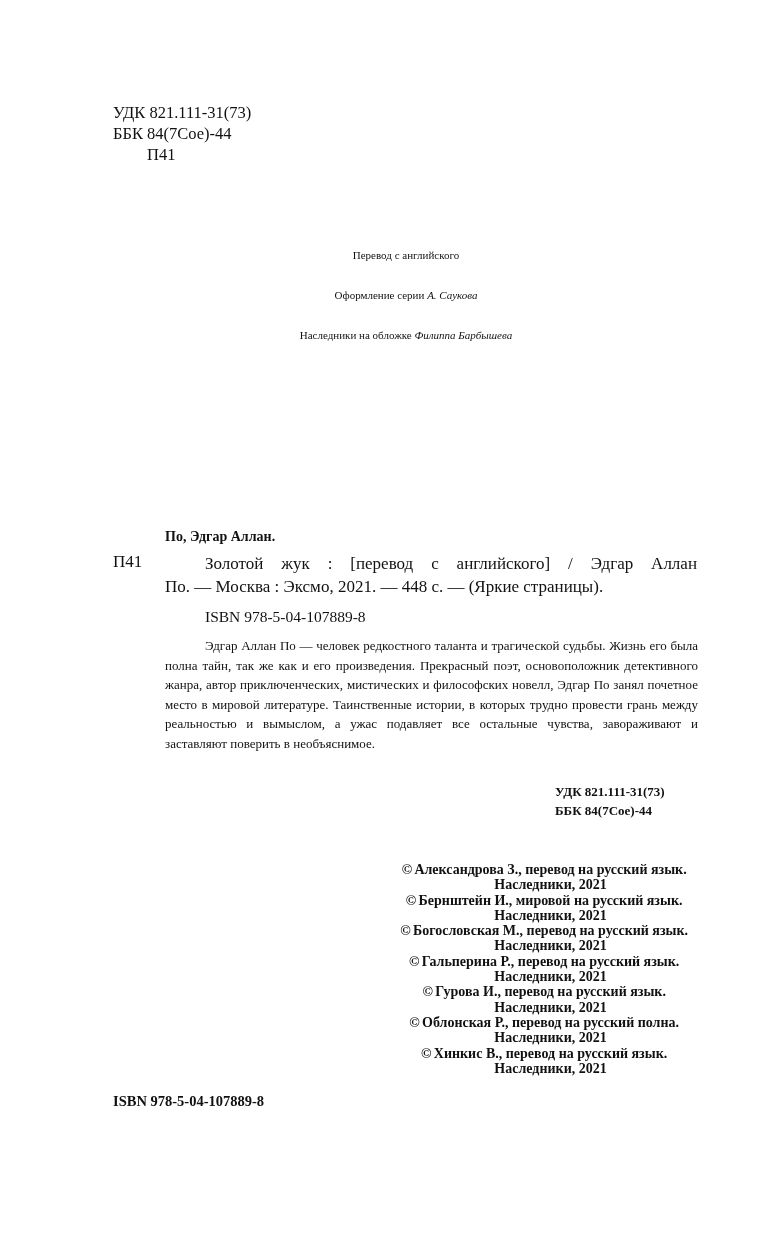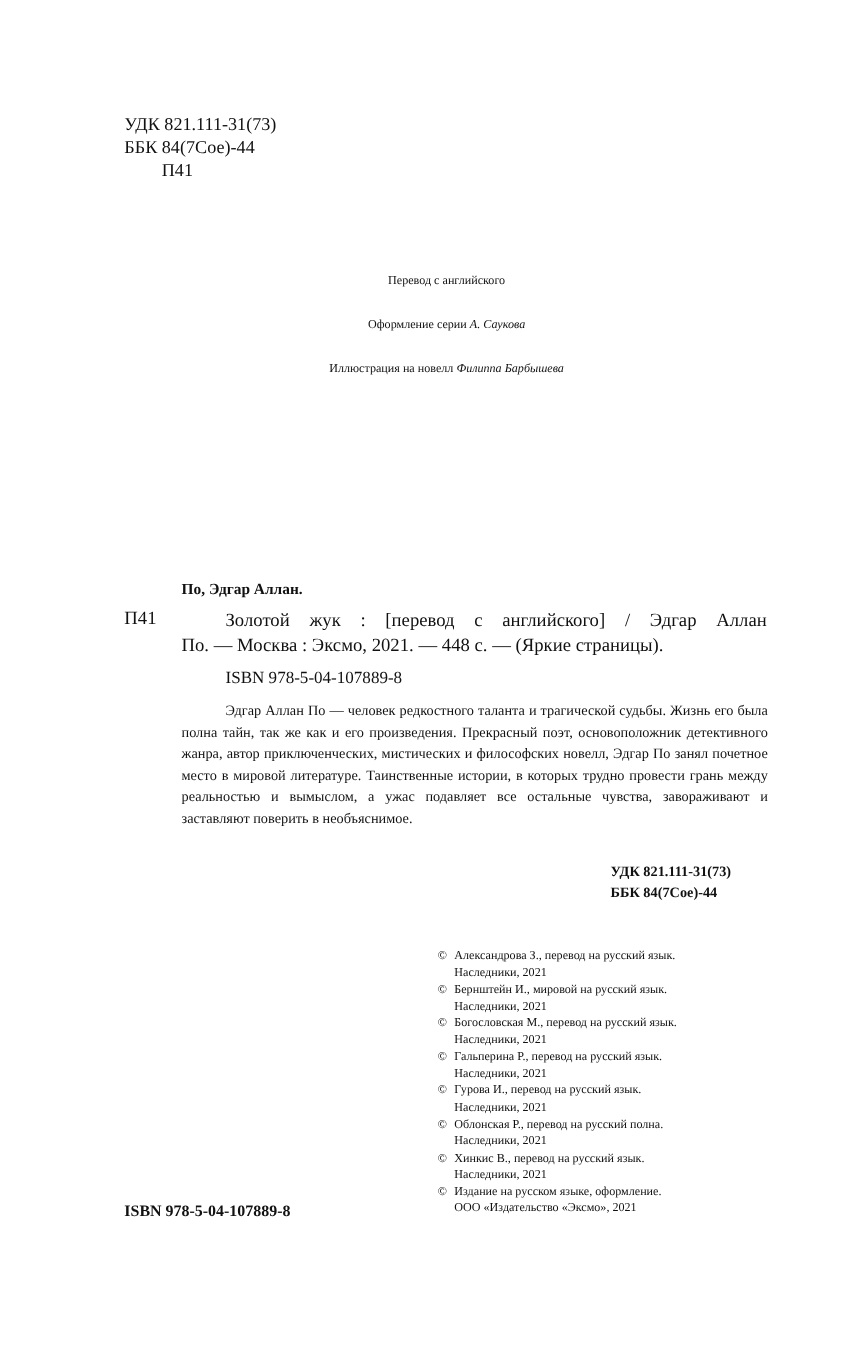--- a/index.html
+++ b/index.html
@@ -12,21 +12,21 @@
   .udk-top .indent { padding-left: 34px; }
   .credits { left: 113px; width: 586px; text-align: center; font-size: 11px; }
   .credits i { font-style: italic; }
   .bib-author { left: 165px; top: 529px; font-size: 14px; font-weight: bold; }
   .bib-code { left: 113px; top: 552px; font-size: 17px; }
   .bib-body { left: 165px; top: 552px; width: 532px; font-size: 17px; line-height: 23px; text-align: justify; }
   .bib-body .first { text-indent: 40px; text-align-last: justify; }
   .bib-isbn { left: 205px; top: 608px; font-size: 15.5px; }
   .annot { left: 165px; top: 636px; width: 533px; font-size: 13px; line-height: 19.6px; text-align: justify; text-indent: 40px; }
   .udk-right { left: 555px; top: 782px; font-size: 13px; font-weight: bold; line-height: 19px; }
-  .copyrights { left: 398px; top: 862px; font-size: 11px; font-weight: normal; line-height: 15.3px; }
+  .copyrights { left: 398px; top: 862px; font-size: 14px; font-weight: bold; line-height: 15.3px; text-align: center; }
   .copyrights .item { display: block; }
   .copyrights .sym { display: inline-block; width: 15px; }
   .copyrights .cont { padding-left: 15px; display: block; }
   .isbn-bottom { left: 113px; top: 1093px; font-size: 14.5px; font-weight: bold; }
 </style>
 </head>
 <body>
 
 <div class="abs udk-top">
   <div>УДК 821.111-31(73)</div>
@@ -35,21 +35,21 @@
 </div>
 
 <div class="abs credits" style="top:249px;">
   <span>Перевод с английского</span>
 </div>
 <div class="abs credits" style="top:289px;">
   <span>Оформление серии</span>
   <i>А. Саукова</i>
 </div>
 <div class="abs credits" style="top:329px;">
-  <span>Иллюстрация на новелл</span>
+  <span>Наследники на обложке</span>
   <i>Филиппа Барбышева</i>
 </div>
 
 <div class="abs bib-author">По, Эдгар Аллан.</div>
 <div class="abs bib-code">П41</div>
 <div class="abs bib-body">
   <div class="first">Золотой жук : [перевод с английского] / Эдгар Аллан</div>
   <div>По. — Москва : Эксмо, 2021. — 448 с. — (Яркие страницы).</div>
 </div>
 <div class="abs bib-isbn">ISBN 978-5-04-107889-8</div>
@@ -62,16 +62,15 @@
 </div>
 
 <div class="abs copyrights">
   <div class="item"><span class="sym">©</span><span>Александрова З., перевод на русский язык.</span><span class="cont">Наследники, 2021</span></div>
   <div class="item"><span class="sym">©</span><span>Бернштейн И., мировой на русский язык.</span><span class="cont">Наследники, 2021</span></div>
   <div class="item"><span class="sym">©</span><span>Богословская М., перевод на русский язык.</span><span class="cont">Наследники, 2021</span></div>
   <div class="item"><span class="sym">©</span><span>Гальперина Р., перевод на русский язык.</span><span class="cont">Наследники, 2021</span></div>
   <div class="item"><span class="sym">©</span><span>Гурова И., перевод на русский язык.</span><span class="cont">Наследники, 2021</span></div>
   <div class="item"><span class="sym">©</span><span>Облонская Р., перевод на русский полна.</span><span class="cont">Наследники, 2021</span></div>
   <div class="item"><span class="sym">©</span><span>Хинкис В., перевод на русский язык.</span><span class="cont">Наследники, 2021</span></div>
-  <div class="item"><span class="sym">©</span><span>Издание на русском языке, оформление.</span><span class="cont">ООО «Издательство «Эксмо», 2021</span></div>
 </div>
 
 <div class="abs isbn-bottom">ISBN 978-5-04-107889-8</div>
 
 </body></html>

